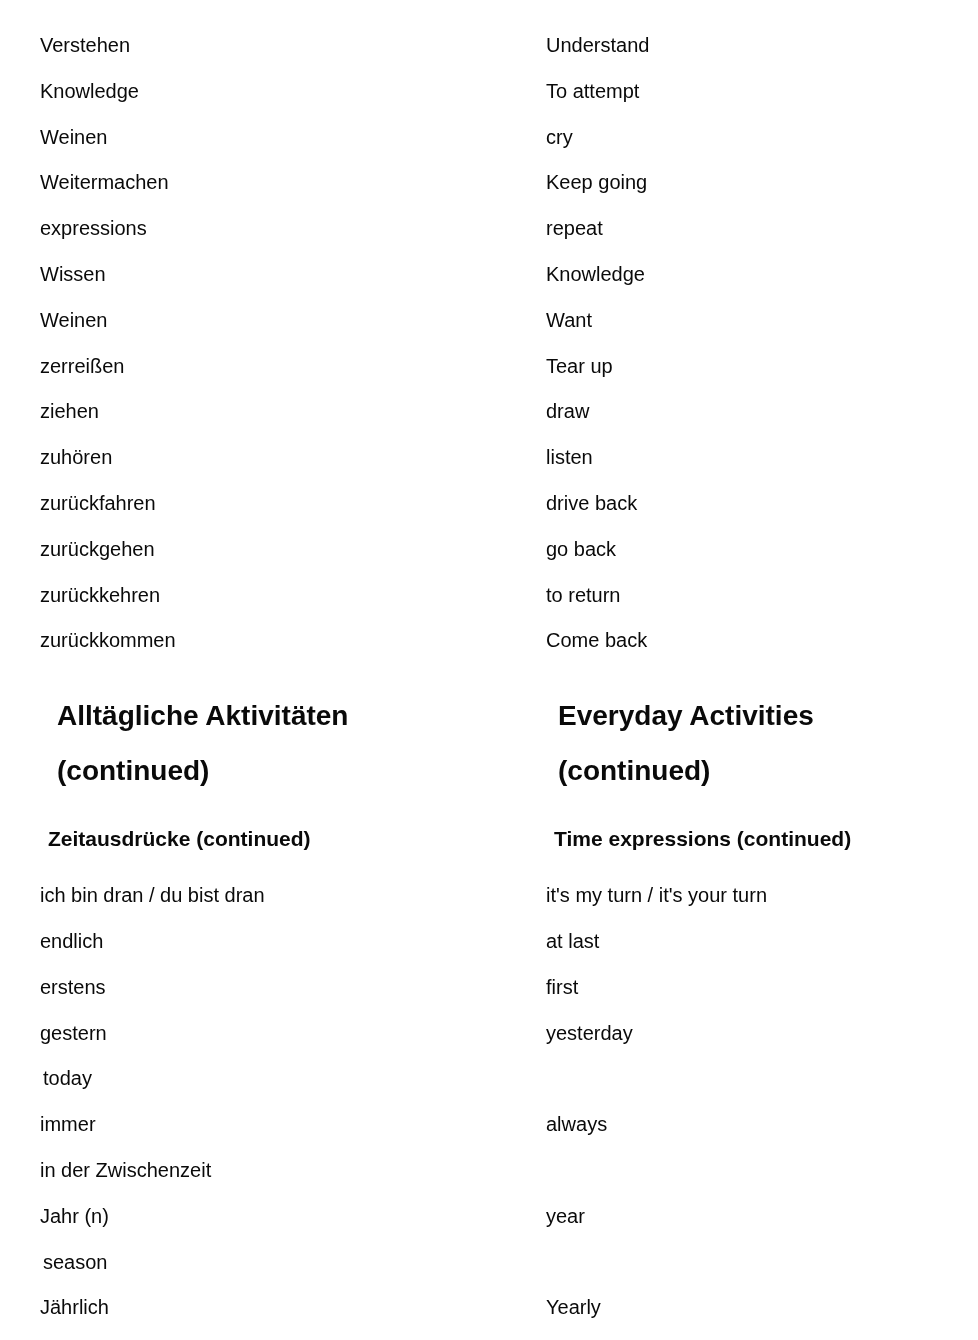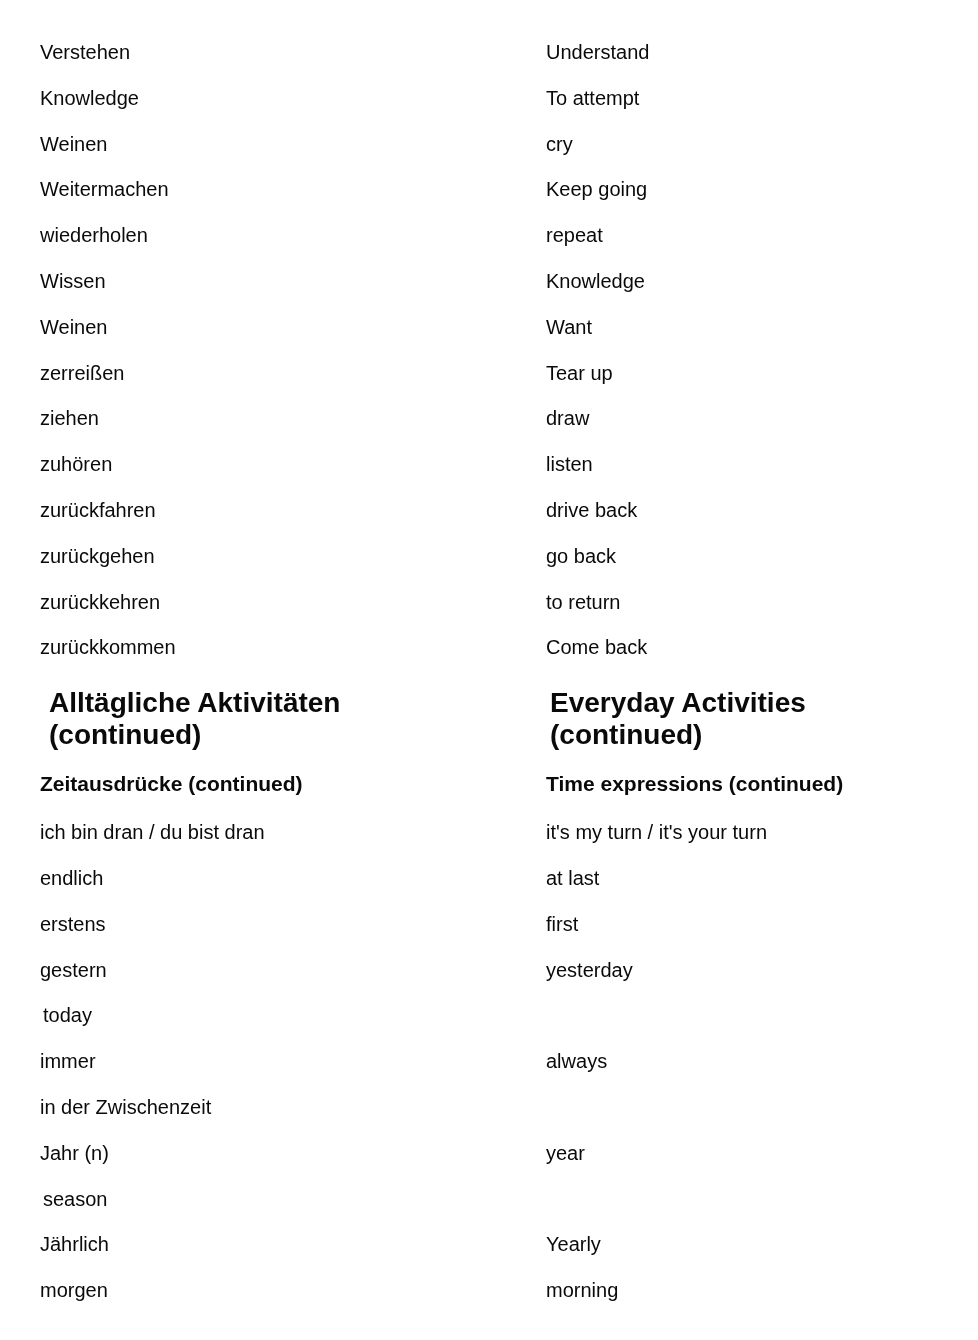--- a/index.html
+++ b/index.html
@@ -15,21 +15,21 @@
     font-family: "Liberation Sans", sans-serif;
     color: #0a0a0a;
     -webkit-font-smoothing: antialiased;
   }
 
   .page {
     position: relative;
     width: 838px;
     height: 1340px;
     box-sizing: border-box;
-    padding-top: 30px;
+    padding-top: 23px;
   }
 
   
   .vocab-list {
     list-style: none;
     margin: 0;
     padding: 0;
   }
   .vocab-row {
     display: flex;
@@ -65,34 +65,34 @@
   }
   .band-col.right {
     flex: 1 1 auto;
     padding-left: 43px;
   }
   .band-col.left {
     padding-left: 40px;
   }
 
   .section-title {
-    margin: 4px;
+    margin: 12px;
     font-size: 28px;
     font-weight: bold;
-    line-height: 32px;
+    line-height: 55px;
     padding-top: 12px;
     white-space: pre-line;
   }
   
   .band-col.left .section-title {
     padding-left: 5px;
   }
 
   .subsection-title {
-    margin: 0;
+    margin: 8px;
     font-size: 21px;
     font-weight: bold;
     line-height: 30px;
     padding-top: 14px;
     padding-bottom: 11px;
     white-space: nowrap;
   }
 </style>
 </head>
 <body>
@@ -110,21 +110,21 @@
       </li>
       <li class="vocab-row">
         <span class="term">Weinen</span>
         <span class="gloss">cry</span>
       </li>
       <li class="vocab-row">
         <span class="term">Weitermachen</span>
         <span class="gloss">Keep going</span>
       </li>
       <li class="vocab-row">
-        <span class="term">wiederholen</span>
+        <span class="term">expressions</span>
         <span class="gloss">repeat</span>
       </li>
       <li class="vocab-row">
         <span class="term">Wissen</span>
         <span class="gloss">Knowledge</span>
       </li>
       <li class="vocab-row">
         <span class="term">Weinen</span>
         <span class="gloss">Want</span>
       </li>

